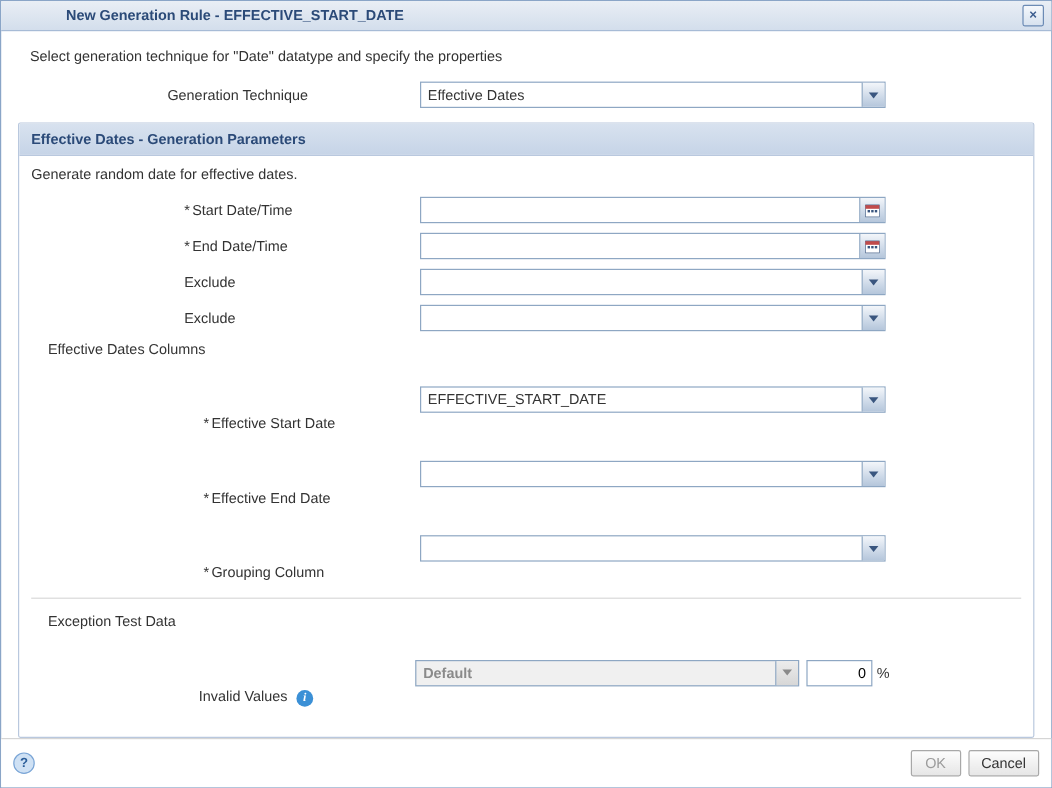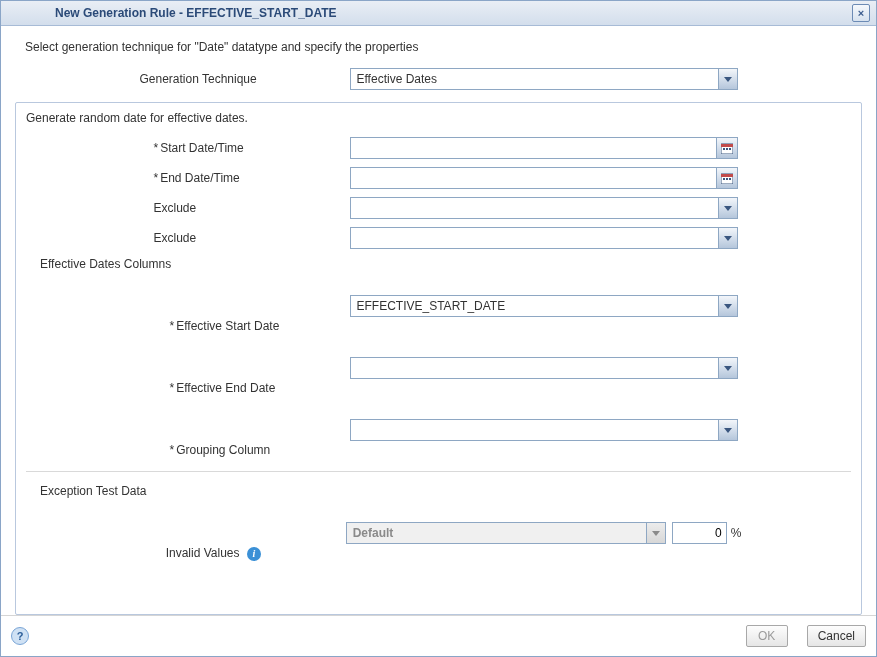--- a/index.html
+++ b/index.html
@@ -209,21 +209,21 @@
   }
   .help-icon {
     width:16px;height:16px;border-radius:50%;
     background:#cfe1f4;
     border:1px solid #7aa5d6;
     color:#2b5d99;
     display:flex;align-items:center;justify-content:center;
     font-weight:bold;font-size:11px;
     cursor:pointer;
   }
-  .btns { display:flex; gap:19px; }
+  .btns { display:flex; gap:6px; }
   .btn {
     min-width: 42px;
     height: 22px;
     border: 1px solid #a8a8a8;
     border-radius: 2px;
     background: linear-gradient(to bottom,#fdfdfd,#e6e6e6);
     padding: 0 10px;
     font: inherit;
     cursor: pointer;
     color: #333;
@@ -255,20 +255,21 @@
         <div class="combo">
           <div class="combo-text">Effective Dates</div>
           <div class="combo-btn">
               <div class="tri-down"></div>
             </div>
         </div>
       </div>
     </div>
 
     <div class="section">
+      <div class="section-header">Effective Dates - Generation Parameters</div>
       <div class="section-body">
         <div class="desc">Generate random date for effective dates.</div>
 
         <div class="row">
           <div class="label-col indent1"><span class="req">Start Date/Time</span></div>
           <div class="field-col">
             <div class="datebox">
               <input type="text" value="" style="">
               <div class="date-btn">
                 <svg width="12" height="11" viewBox="0 0 12 11">

